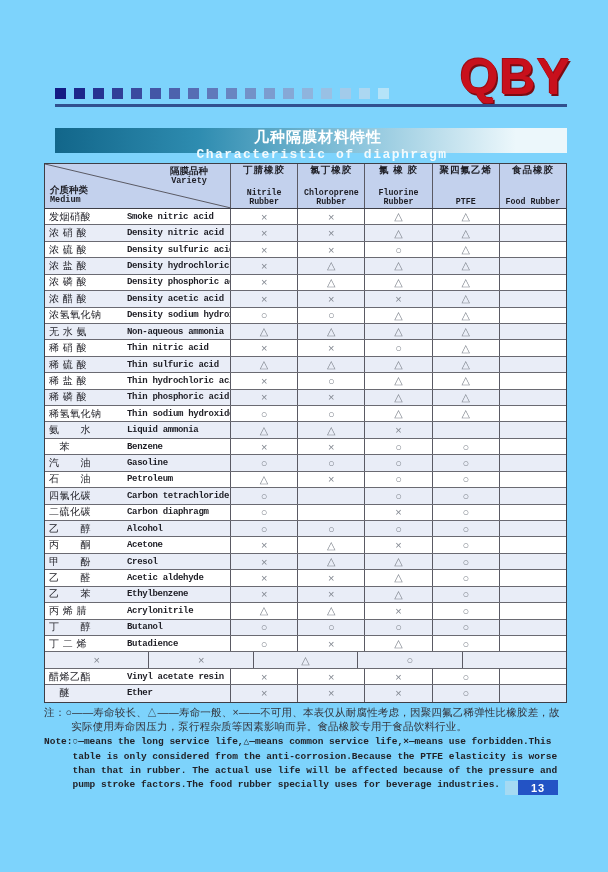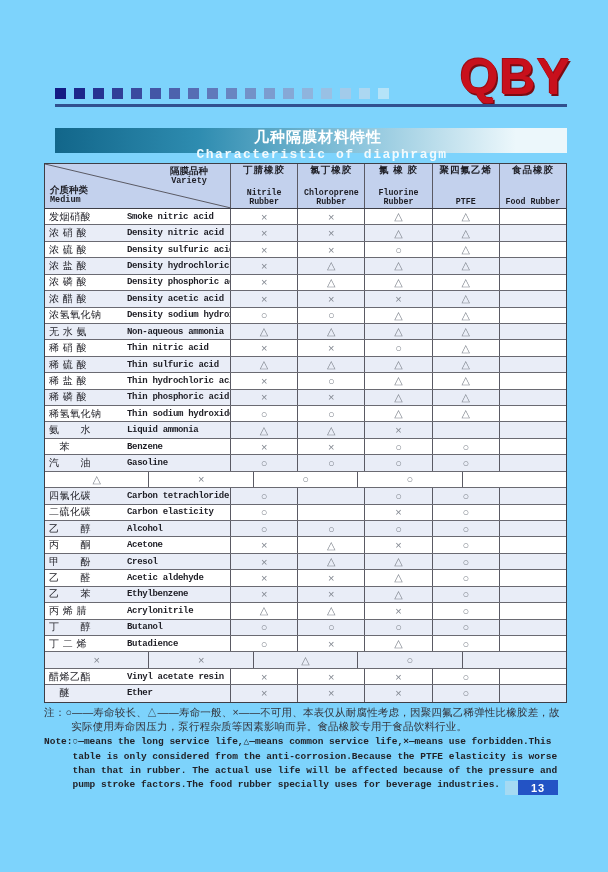--- a/index.html
+++ b/index.html
@@ -324,41 +324,45 @@
             <span class="cn">汽　　油</span>
             <span class="en">Gasoline</span>
           </div>
           <div class="scell">○</div>
           <div class="scell">○</div>
           <div class="scell">○</div>
           <div class="scell">○</div>
           <div class="scell"></div>
         </div>
         <div class="trow">
+          <div class="mcell">
+            <span class="cn">石　　油</span>
+            <span class="en">Petroleum</span>
+          </div>
           <div class="scell">△</div>
           <div class="scell">×</div>
           <div class="scell">○</div>
           <div class="scell">○</div>
           <div class="scell"></div>
         </div>
         <div class="trow tint">
           <div class="mcell">
             <span class="cn">四氯化碳</span>
             <span class="en">Carbon tetrachloride</span>
           </div>
           <div class="scell">○</div>
           <div class="scell"></div>
           <div class="scell">○</div>
           <div class="scell">○</div>
           <div class="scell"></div>
         </div>
         <div class="trow">
           <div class="mcell">
             <span class="cn">二硫化碳</span>
-            <span class="en">Carbon elasticity</span>
+            <span class="en">Carbon diaphragm</span>
           </div>
           <div class="scell">○</div>
           <div class="scell"></div>
           <div class="scell">×</div>
           <div class="scell">○</div>
           <div class="scell"></div>
         </div>
         <div class="trow tint">
           <div class="mcell">
             <span class="cn">乙　　醇</span>

